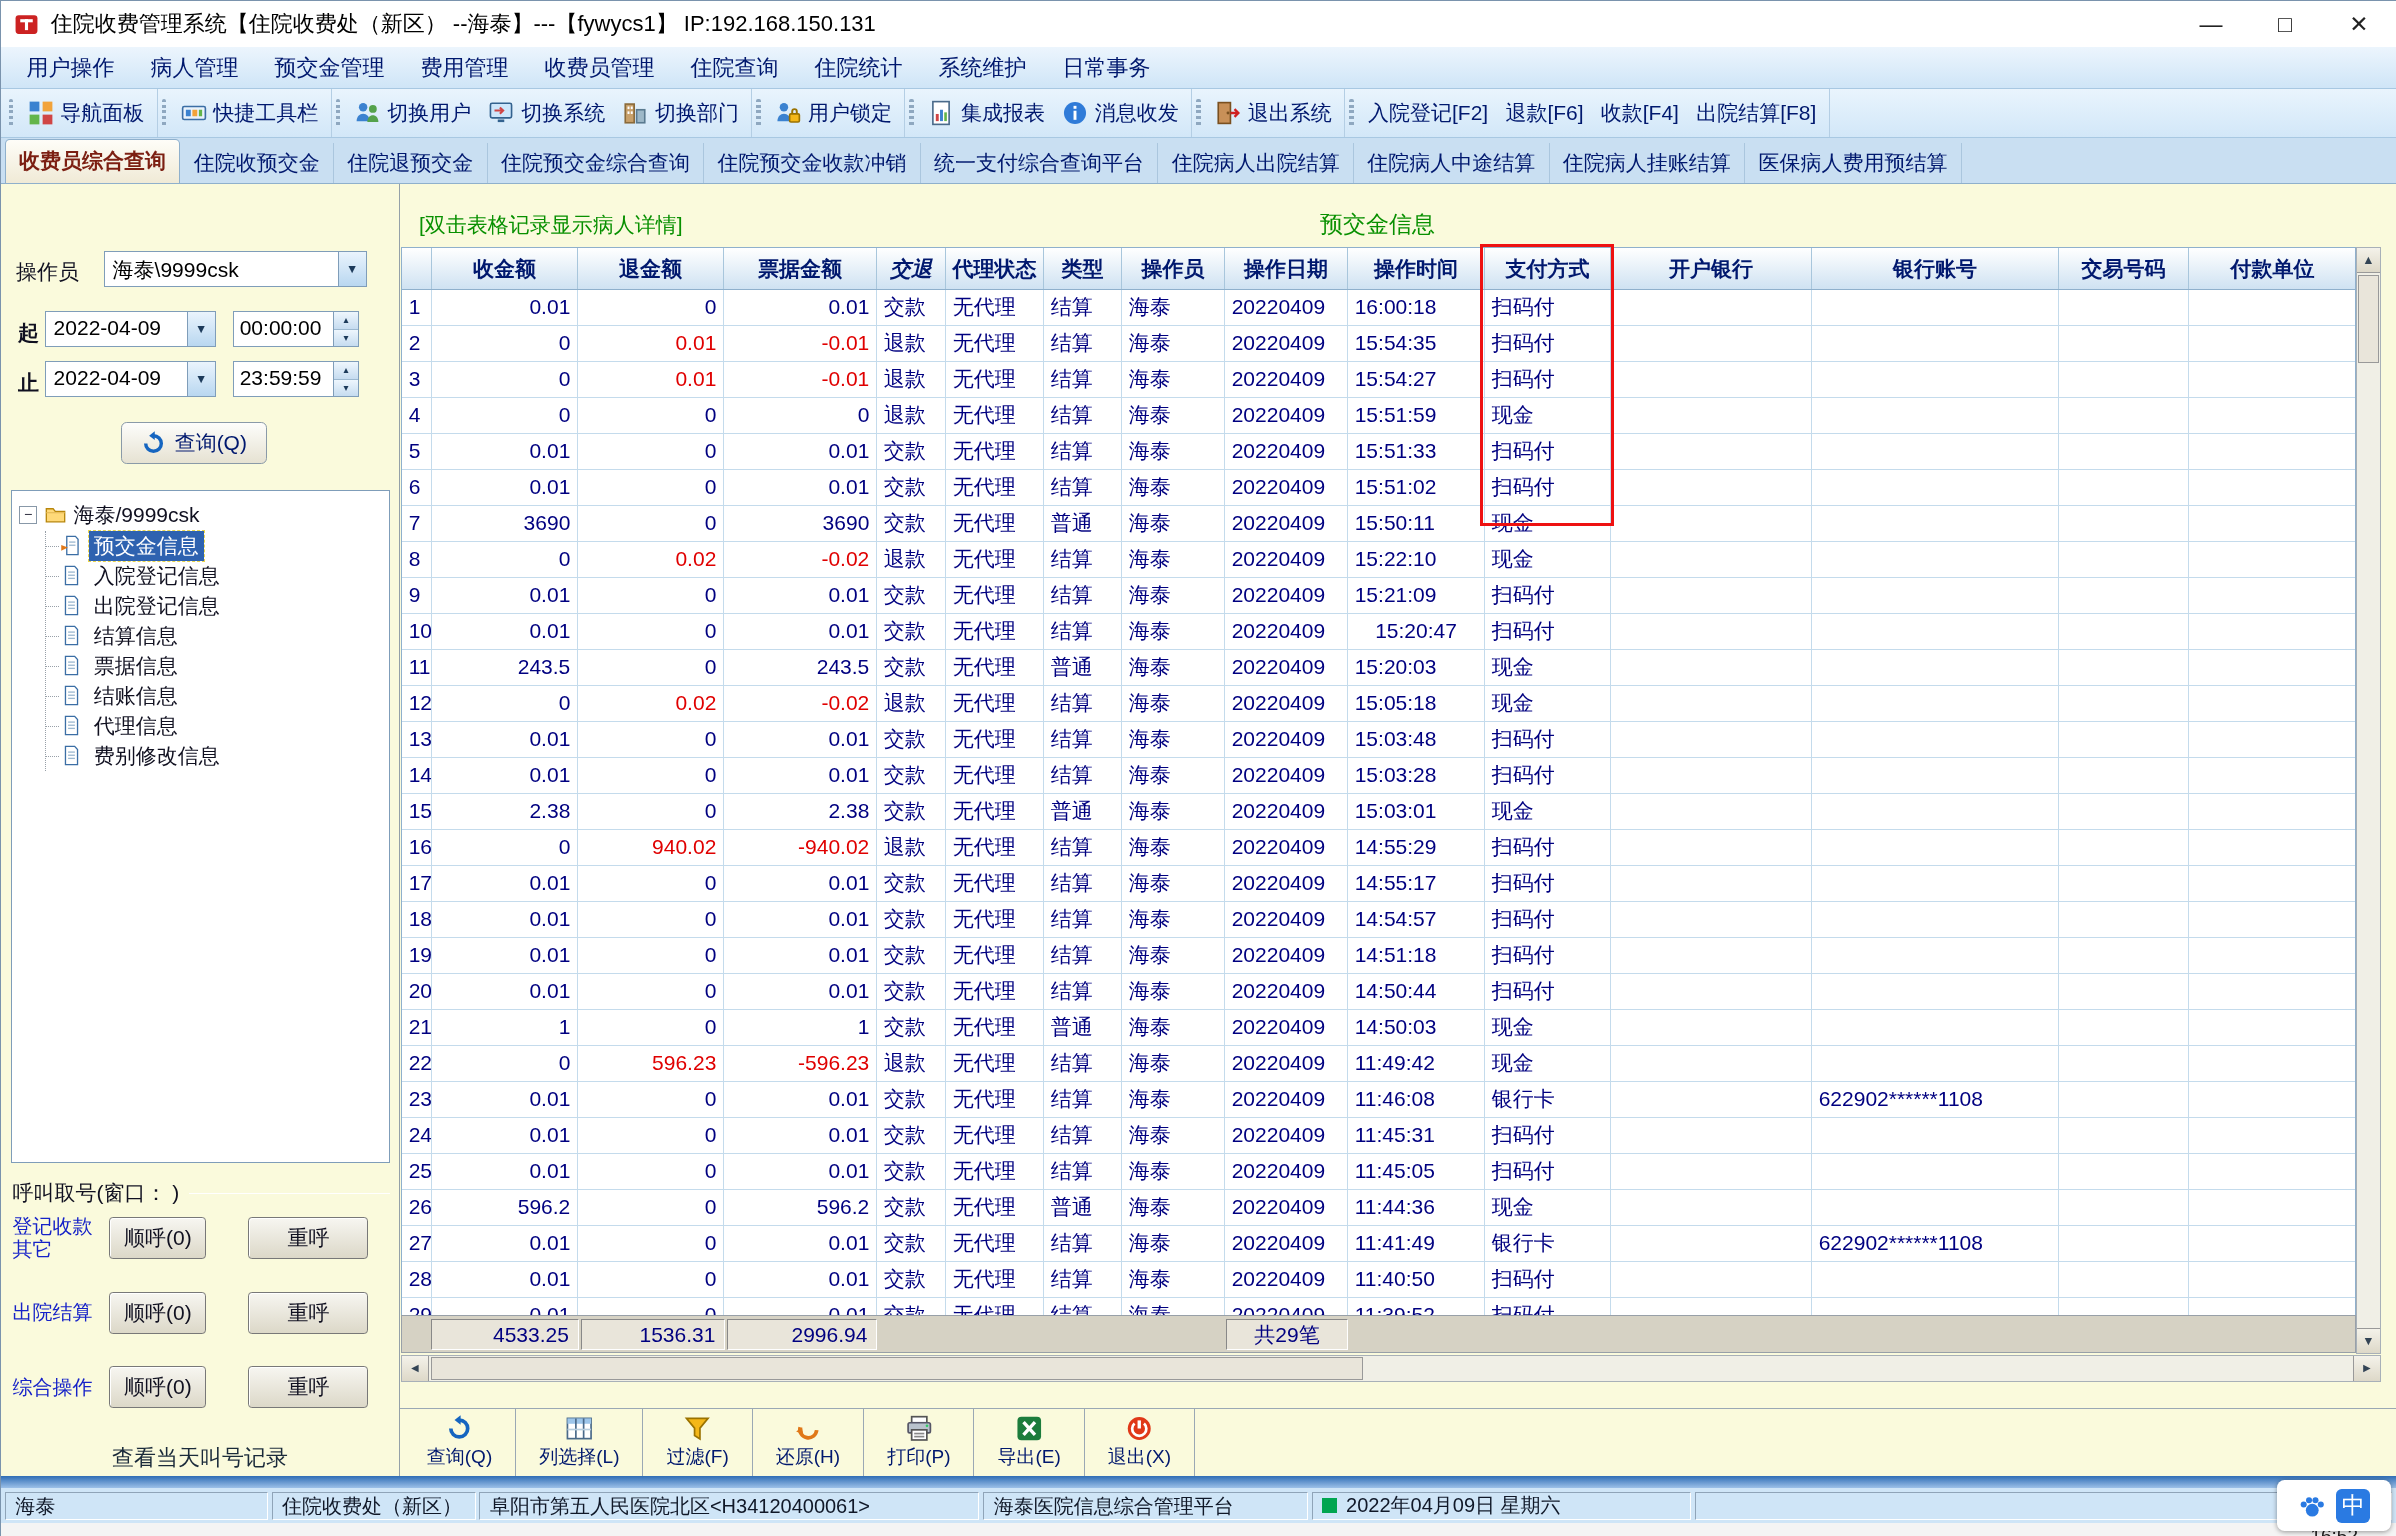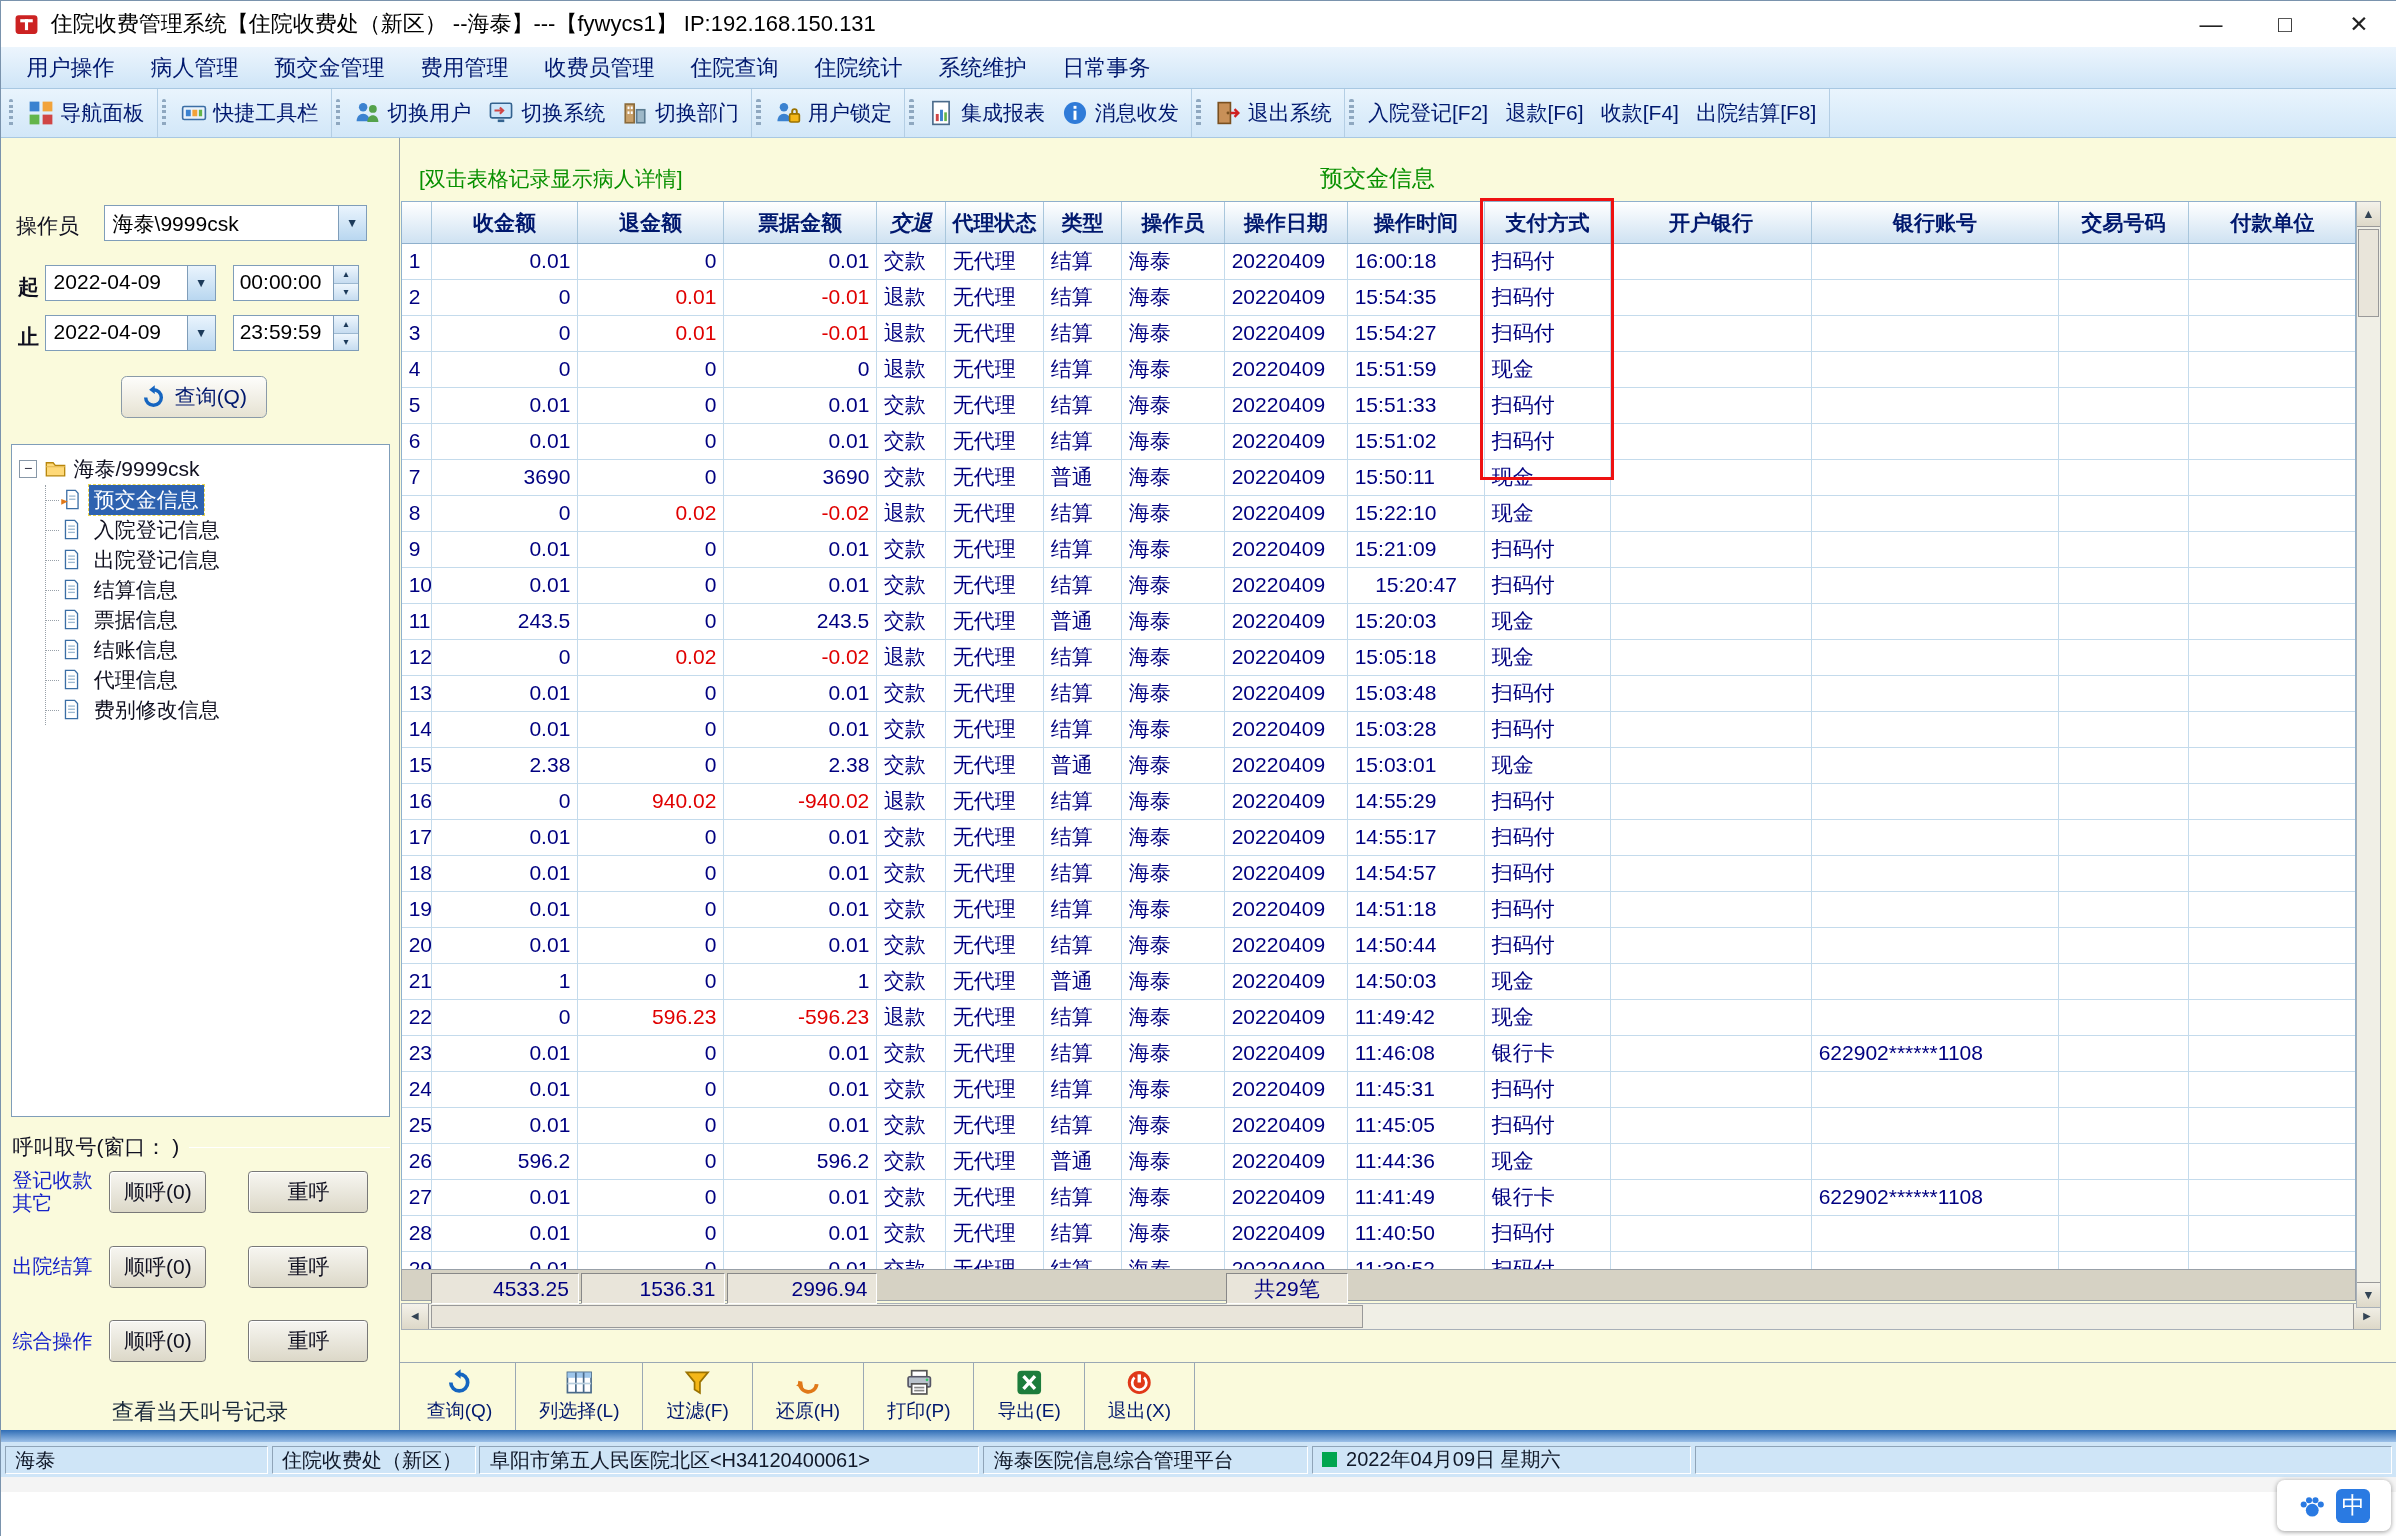--- a/index.html
+++ b/index.html
@@ -80,21 +80,21 @@
   .strip-title { position:absolute; left:0; width:1955px; text-align:center; top:25px; font-size:23px; color:#089000; }
   .grid-wrap { position:relative; margin-left:1px; width:1980px; }
   .tgrid { width:1955px; border:1px solid #8fb0cc; border-bottom:none; }
   .thead { display:flex; height:42px; background:linear-gradient(#ffffff,#cfe2f2); border-bottom:1px solid #8fb0cc; }
   .th { font-size:21px; font-weight:bold; color:#00186e; display:flex; align-items:center; justify-content:center; border-right:1px solid #a8c6dc; overflow:hidden; white-space:nowrap; flex:none; }
   .tbody { height:1025px; overflow:hidden; background:#fff; }
   .trow { display:flex; height:36px; }
   .tcell { font-size:21px; color:#000080; line-height:34px; padding:0 6.7px; border-right:1px solid #c4dbec; border-bottom:1px solid #c4dbec; overflow:hidden; white-space:nowrap; flex:none; }
   .tcell.num { text-align:right; }
   .tcell.neg { color:#e00000; }
-  .totals { position:relative; height:32px; width:1955px; background:#d6d2c4; border:1px solid #98a0a8; }
+  .totals { position:relative; height:38px; width:1955px; background:#d6d2c4; border:1px solid #98a0a8; }
   .total-box { position:absolute; top:2.9px; height:31px; background:#e9e5da; border:1px solid; border-color:#888 #fff #fff #888; font-size:21px; color:#000080; line-height:29.5px; padding:0 8.6px; text-align:right; }
   .hscroll { margin-top:1.9px; height:27px; width:1980px; background:#f0efe6; border:1px solid #a8b0b8; display:flex; align-items:center; }
   .h-arrow { width:27px; height:25px; background:linear-gradient(#f4f2ea,#ddd8c8); border-right:1px solid #999; font-size:12.4px; text-align:center; line-height:24px; color:#345; flex:none; }
   .h-arrow.right { border-right:none; border-left:1px solid #999; }
   .h-thumb { width:932px; height:23px; background:#e9e5da; border:1px solid #999; margin:0 1.9px; flex:none; }
   .h-track-fill { flex:1; }
   .vscroll { position:absolute; left:1955px; top:0; width:25px; height:1107px; background:#f0efe6; border:1px solid #a8b0b8; display:flex; flex-direction:column; }
   .v-arrow { height:25px; background:linear-gradient(#f4f2ea,#ddd8c8); border-bottom:1px solid #999; font-size:12.4px; text-align:center; line-height:24px; color:#345; flex:none; }
   .v-arrow.down { border-bottom:none; border-top:1px solid #999; margin-top:auto; }
   .v-thumb { height:88px; background:#e9e5da; border:1px solid #999; margin:1.9px 1px; }
@@ -276,20 +276,32 @@
         </div>
         <div class="tb-btn">
           <span class="tb-label">收款[F4]</span>
         </div>
         <div class="tb-btn">
           <span class="tb-label">出院结算[F8]</span>
         </div>
       </div>
     </div>
 
+  <div class="tabbar">
+      <div class="tab active">收费员综合查询</div>
+      <div class="tab">住院收预交金</div>
+      <div class="tab">住院退预交金</div>
+      <div class="tab">住院预交金综合查询</div>
+      <div class="tab">住院预交金收款冲销</div>
+      <div class="tab">统一支付综合查询平台</div>
+      <div class="tab">住院病人出院结算</div>
+      <div class="tab">住院病人中途结算</div>
+      <div class="tab">住院病人挂账结算</div>
+      <div class="tab">医保病人费用预结算</div>
+    </div>
 
   <div class="content">
 
     <div class="left-panel">
       <span class="lp-label op-label">操作员</span>
       <div class="combo op-combo">
         <span class="combo-text">海泰\9999csk</span>
         <span class="combo-arrow">▼</span>
       </div>
 

